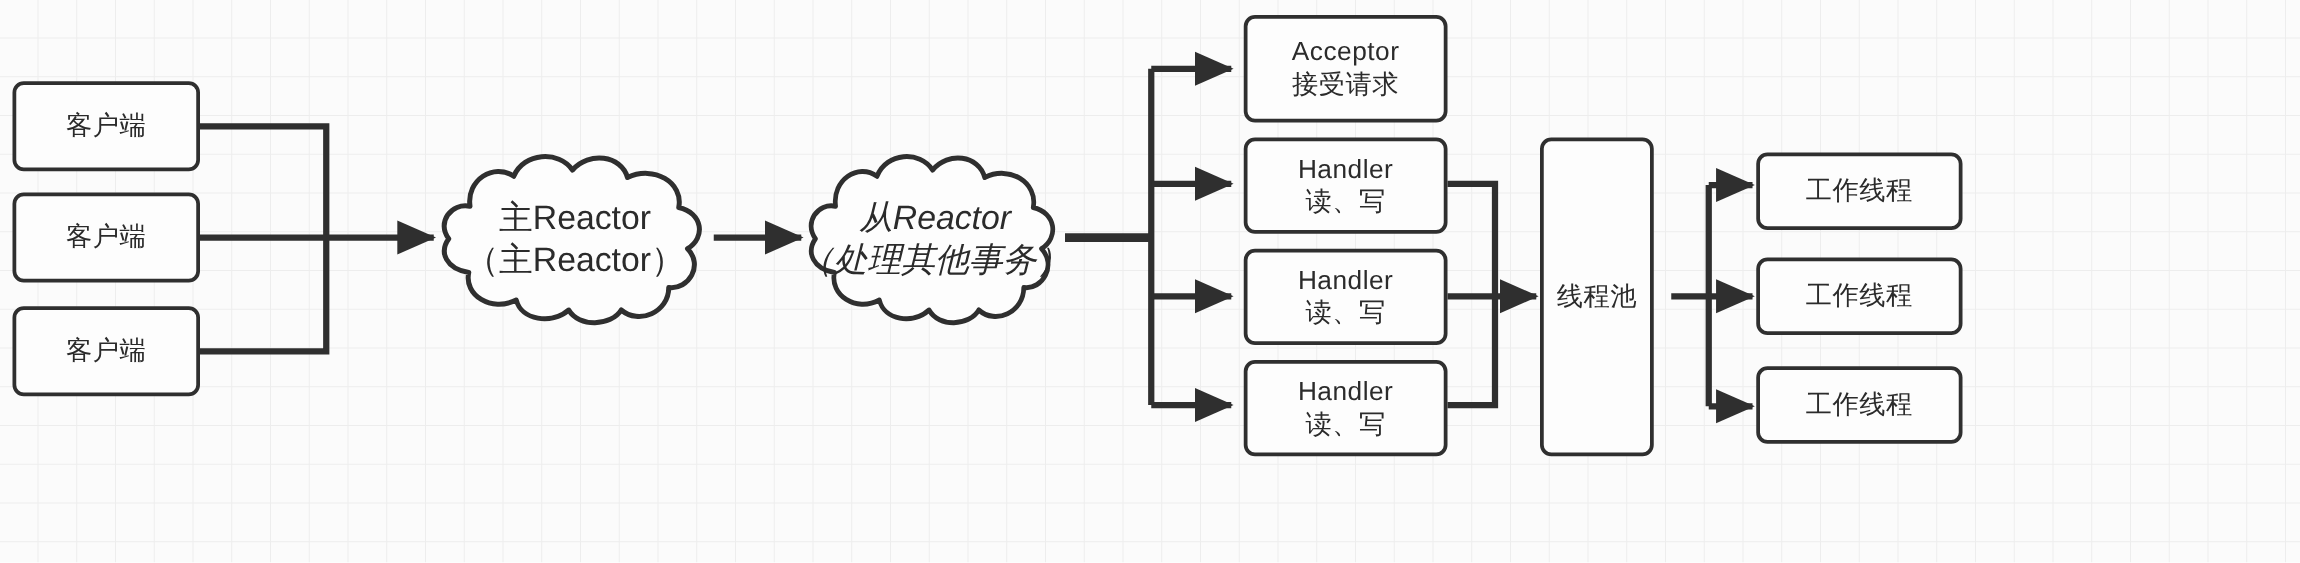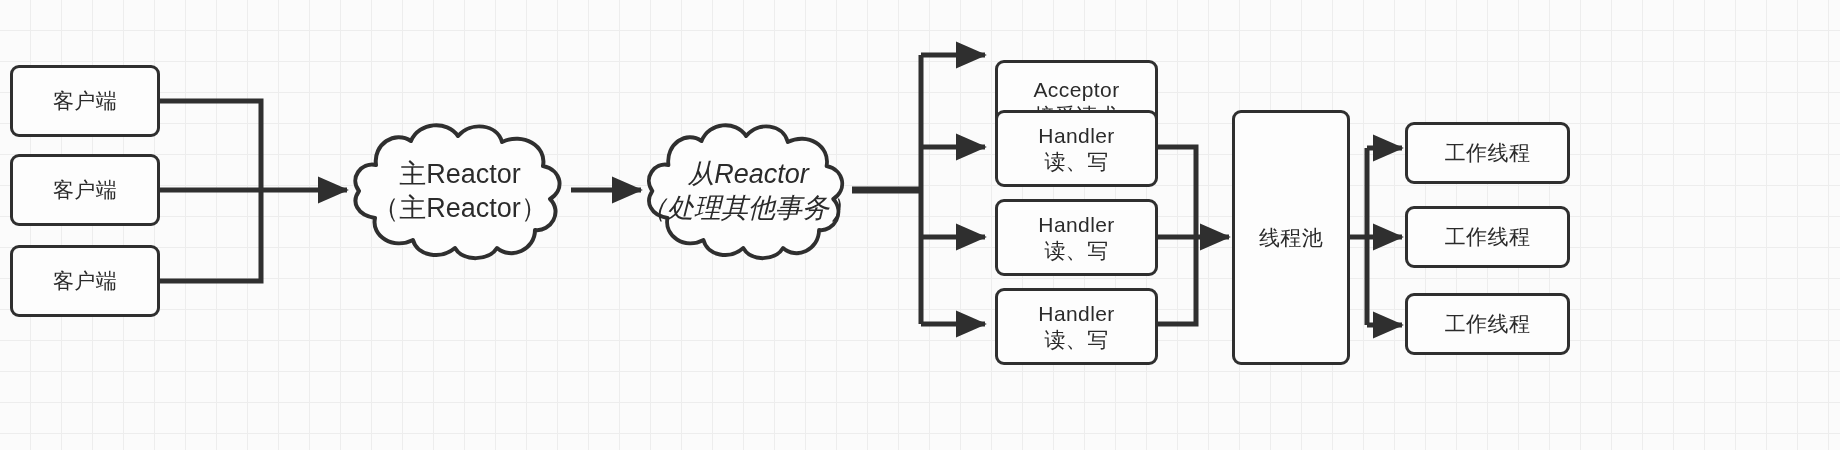--- a/index.html
+++ b/index.html
@@ -151,38 +151,38 @@
                C 188 130, 164 140, 150 128
                C 142 141, 116 142, 108 128
                C 94 140, 70 136, 66 120
                C 46 130, 24 116, 28 98
                C 10 95, 4 82, 12 71 Z" fill="#fdfdfd" stroke="#2f2f2f" stroke-width="4" stroke-linejoin="round"></path>
     </svg>
     <span class="ln">从Reactor</span>
     <span class="ln">（处理其他事务）</span>
   </div>
 
-  <div class="node" style="left:995px; top:12px; width:163px; height:86px;margin-top:48px;">
+  <div class="node" style="left:995px; top:12px; width:163px; height:86px;">
     <span class="ln">Acceptor</span>
     <span class="ln">接受请求</span>
   </div>
   <div class="node" style="left:995px; top:110px; width:163px; height:77px;">
     <span class="ln">Handler</span>
     <span class="ln">读、写</span>
   </div>
   <div class="node" style="left:995px; top:199px; width:163px; height:77px;">
     <span class="ln">Handler</span>
     <span class="ln">读、写</span>
   </div>
   <div class="node" style="left:995px; top:288px; width:163px; height:77px;">
     <span class="ln">Handler</span>
     <span class="ln">读、写</span>
   </div>
 
-  <div class="node" style="left:1232px; top:110px; width:118px; height:255px;">
+  <div class="node" style="left:1232px; top:110px; width:91px; height:255px;">
     <span class="ln">线程池</span>
   </div>
 
   <div class="node" style="left:1405px; top:122px; width:165px; height:62px;">
     <span class="ln">工作线程</span>
   </div>
   <div class="node" style="left:1405px; top:206px; width:165px; height:62px;">
     <span class="ln">工作线程</span>
   </div>
   <div class="node" style="left:1405px; top:293px; width:165px; height:62px;">

